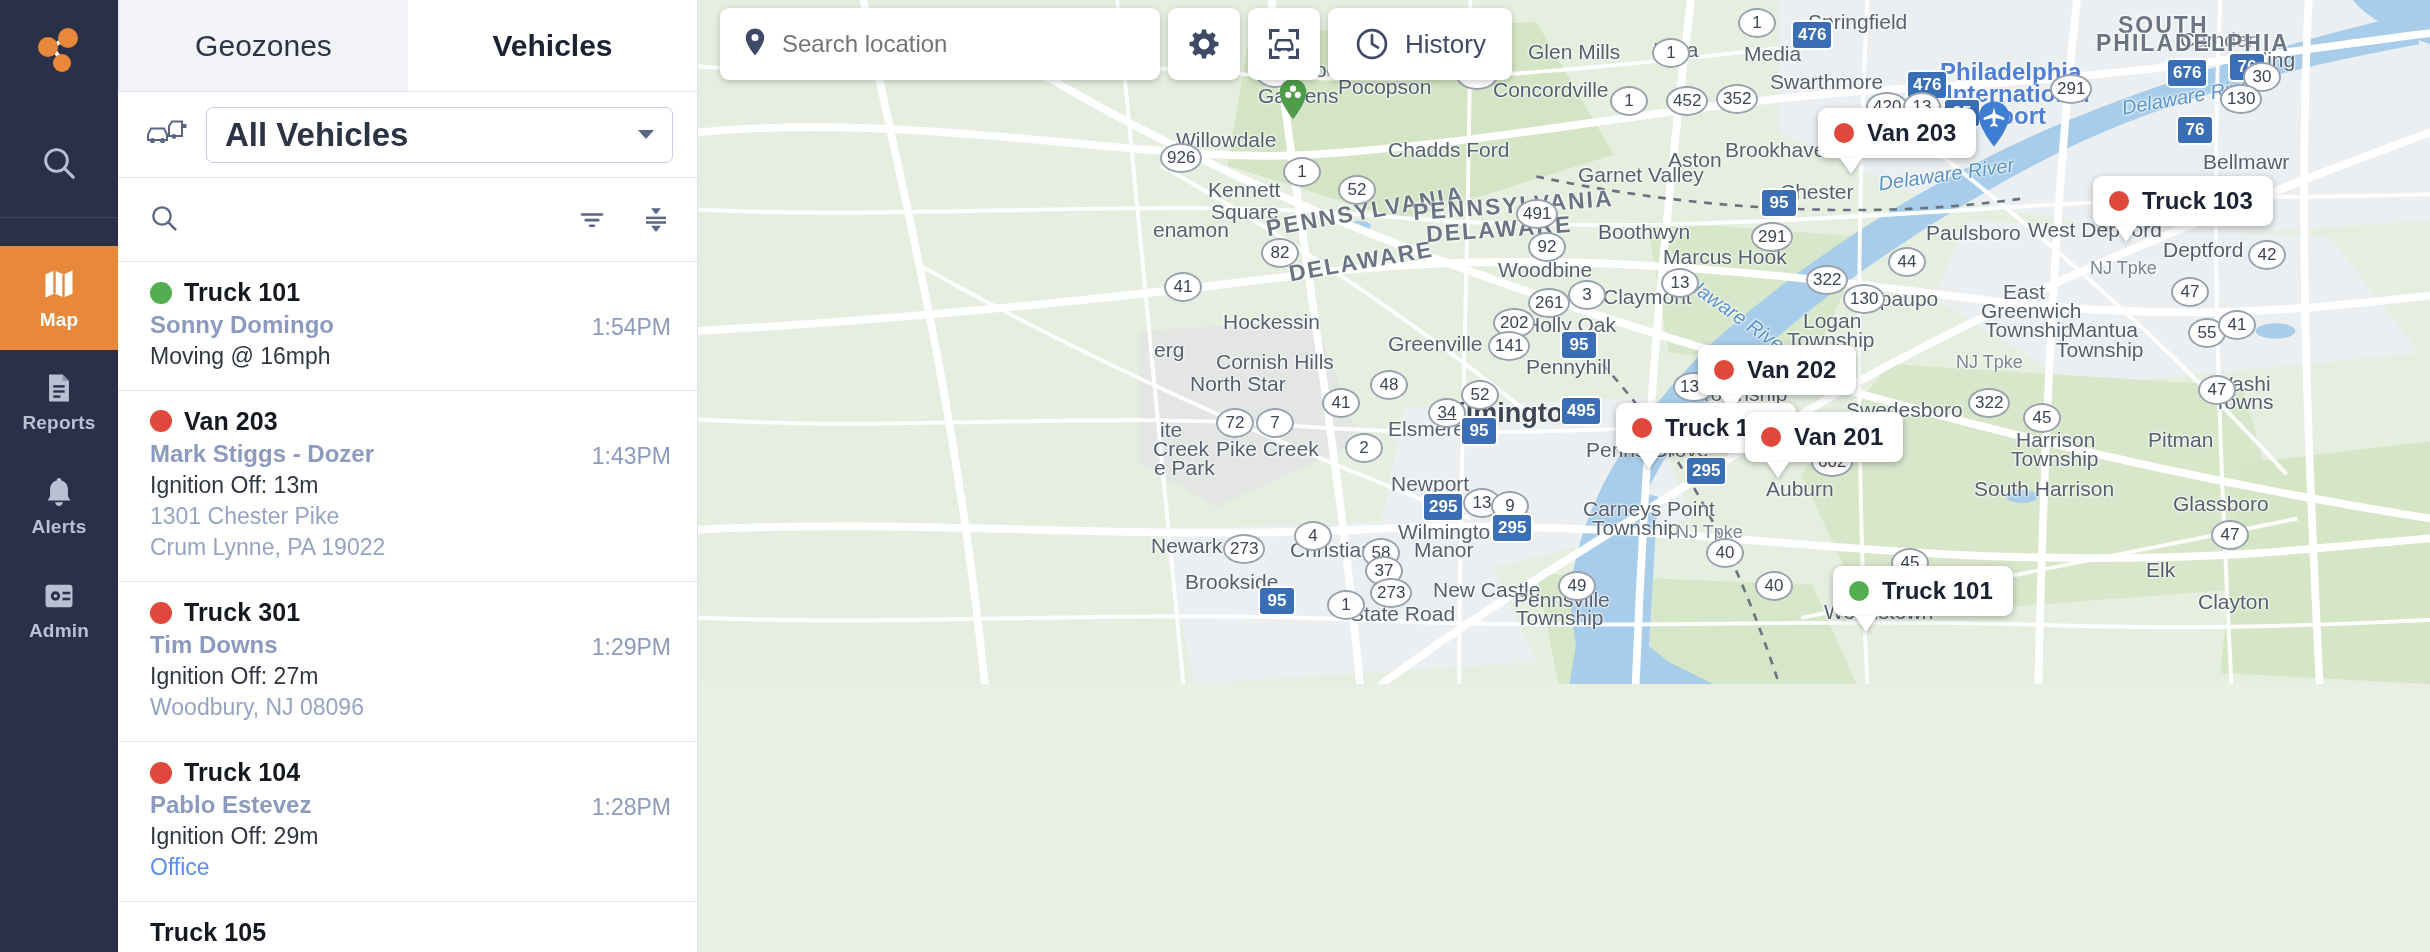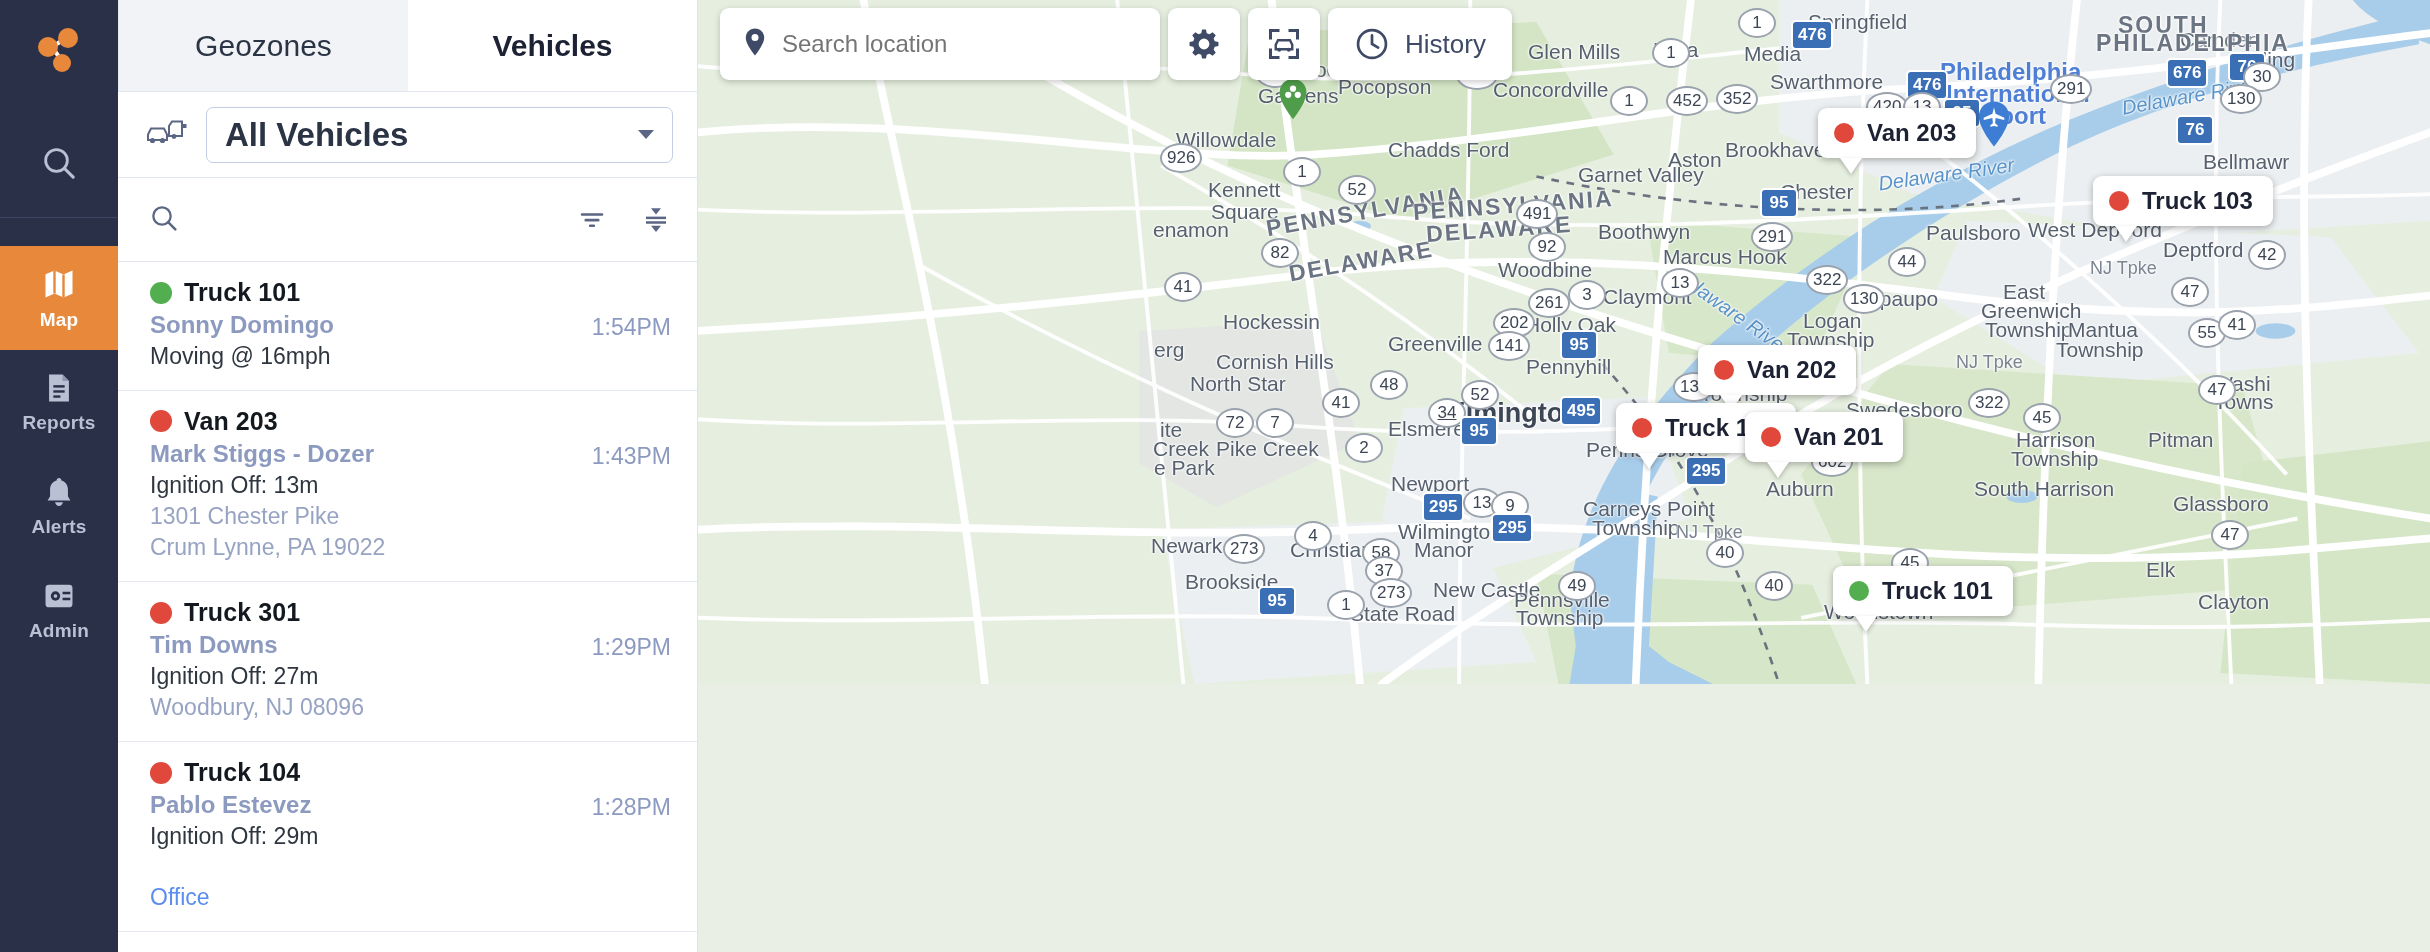--- a/index.html
+++ b/index.html
@@ -172,21 +172,21 @@
   .status {
     font-size: 23px;
     color: #2f3640;
     line-height: 1.35;
   }
   .addr {
     font-size: 23px;
     color: #97a3c2;
     line-height: 1.35;
   }
-  .addr.link { color: #5b8def; margin-top: 30px; }
+  .addr.link { color: #5b8def; }
   .row-time {
     font-size: 23px;
     color: #8c9ac0;
     padding-top: 36px;
     white-space: nowrap;
     flex: 0 0 auto;
   }
 
   
   .map {

